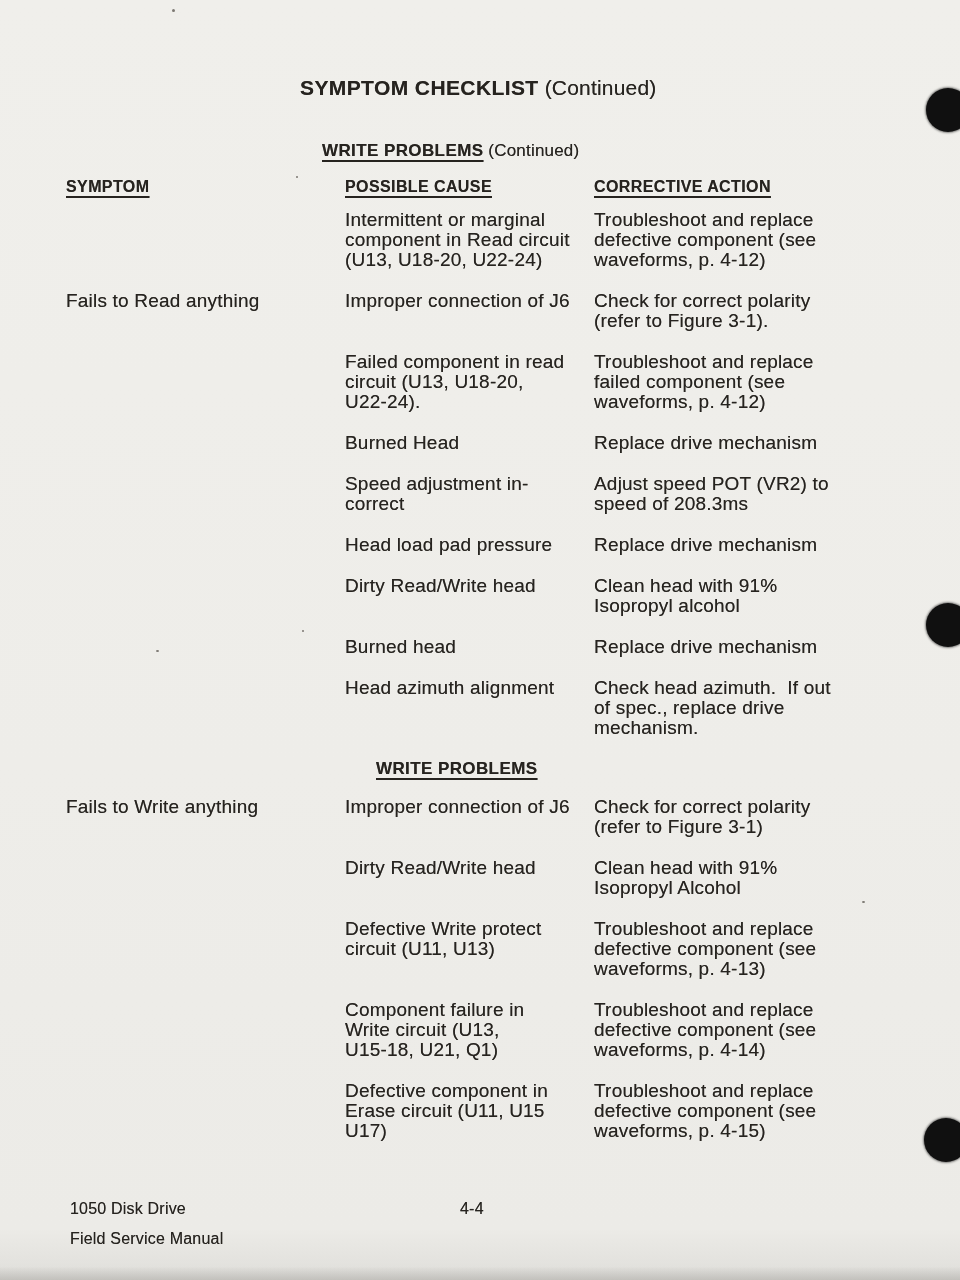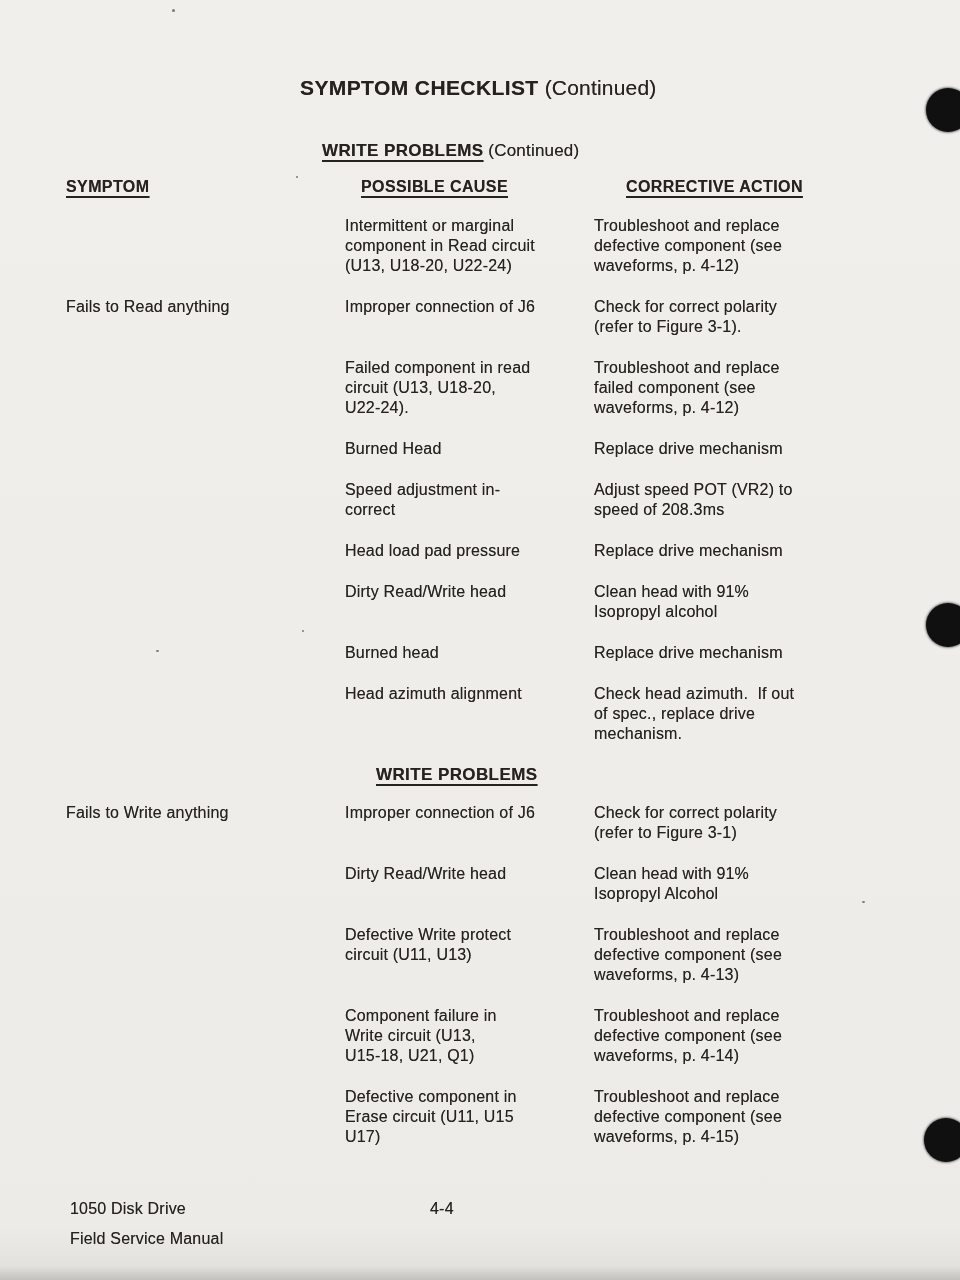--- a/index.html
+++ b/index.html
@@ -41,52 +41,51 @@
     margin-left:66px;
     width:860px;
   }
   .trow{
     display:grid;
     grid-template-columns:279px 249px 320px;
     margin-bottom:21px;
   }
   .col-headers{
     margin-top:17px;
-    margin-bottom:20px;
-    gap:16px;
+    margin-bottom:14px;
   }
   .col-headers .hdr{
     font-weight:bold;
     font-size:16px;
     letter-spacing:.4px;
   }
   .col-headers .hdr span{
     text-decoration:underline;
     text-underline-offset:4px;
     text-decoration-thickness:1.5px;
   }
   .cell{
-    font-size:16px;
+    font-size:19px;
     line-height:20px;
     white-space:pre-wrap;
   }
   .footer{
     position:absolute;
     left:0;top:1194px;
     width:960px;
     font-size:16px;
     line-height:30px;
   }
   .footer .manual-id{
     margin-left:70px;
     white-space:pre-wrap;
   }
   .footer .page-num{
     position:absolute;
-    left:430px;top:0;
+    left:460px;top:0;
   }
   .hole{
     position:absolute;
     width:44px;height:44px;
     border-radius:50%;
     background:#101010;
     box-shadow:0 0 2px 1px rgba(16,16,16,.5);
   }
   .hole.h1{left:926px;top:88px;}
   .hole.h2{left:926px;top:603px;}

